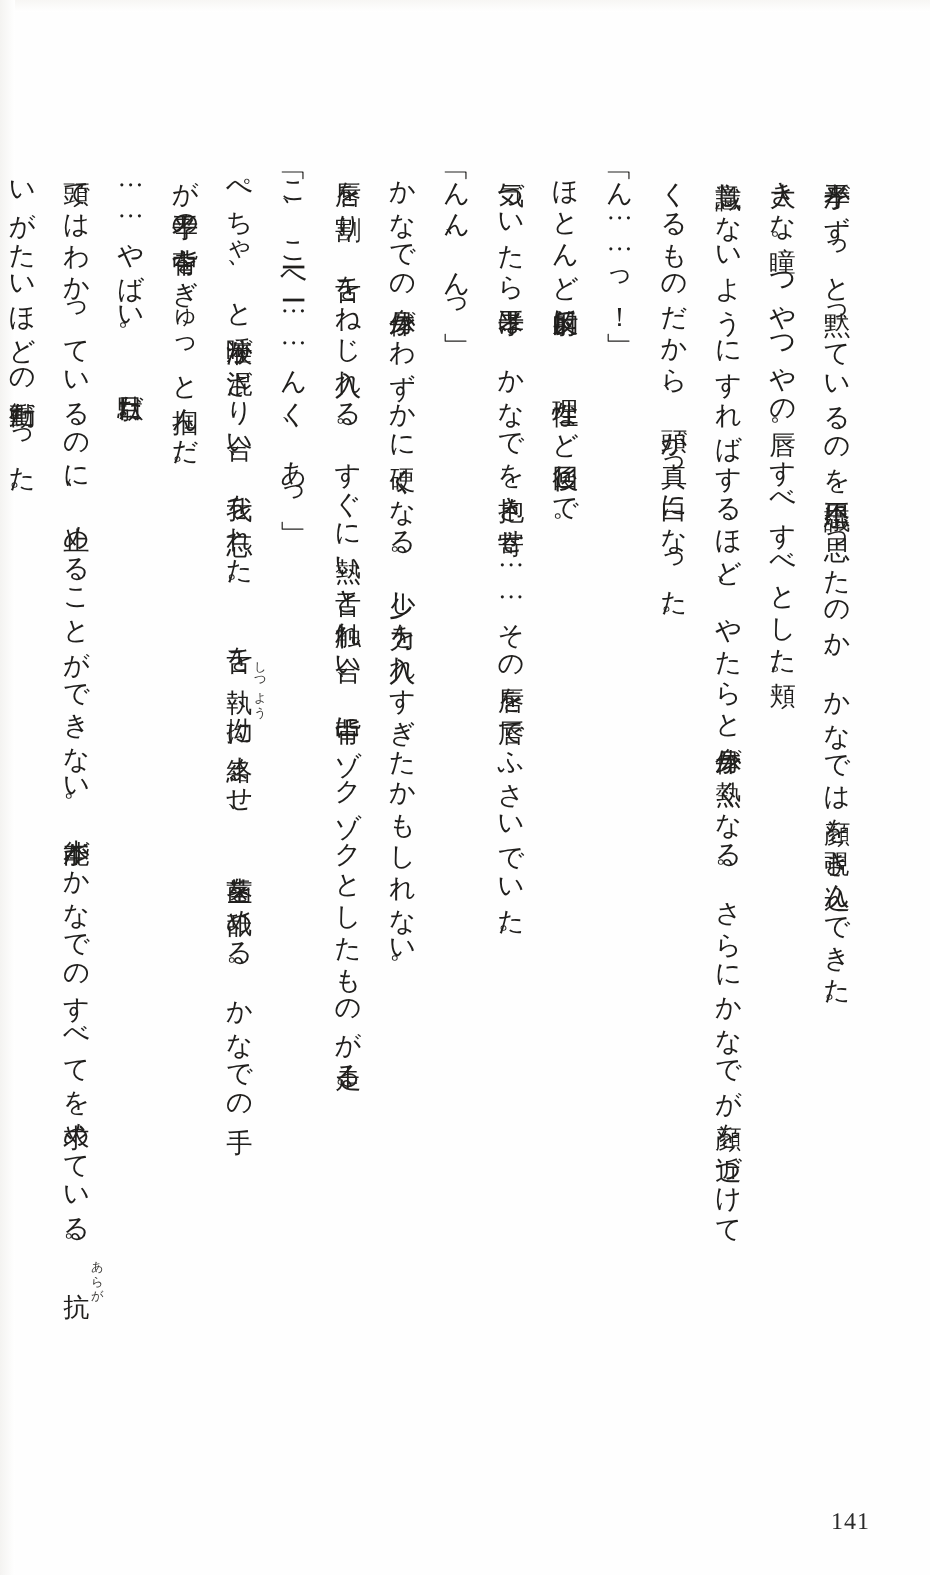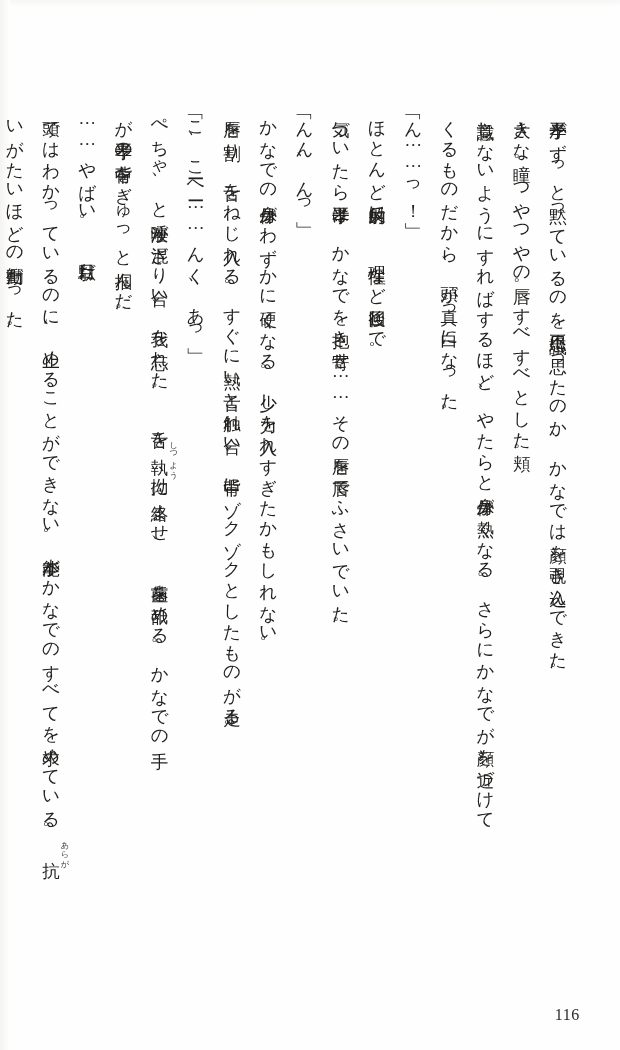--- a/index.html
+++ b/index.html
@@ -116,14 +116,14 @@
     </p>
     <p class="noindent">が孝平の背中をぎゅっと掴んだ。</p>
     <p class="indent">……やばい。　駄目だ。</p>
     <p class="indent">
       <span>頭ではわかっているのに、止めることができない。本能がかなでのすべてを求めている。</span><ruby><span>抗</span><rt>あらが</rt></ruby>
     </p>
     <p class="noindent">いがたいほどの衝動だった。</p>
 
   </div>
 
-  <div id="page-number">116</div>
+  <div id="page-number">141</div>
 </div>
 
 </body></html>

